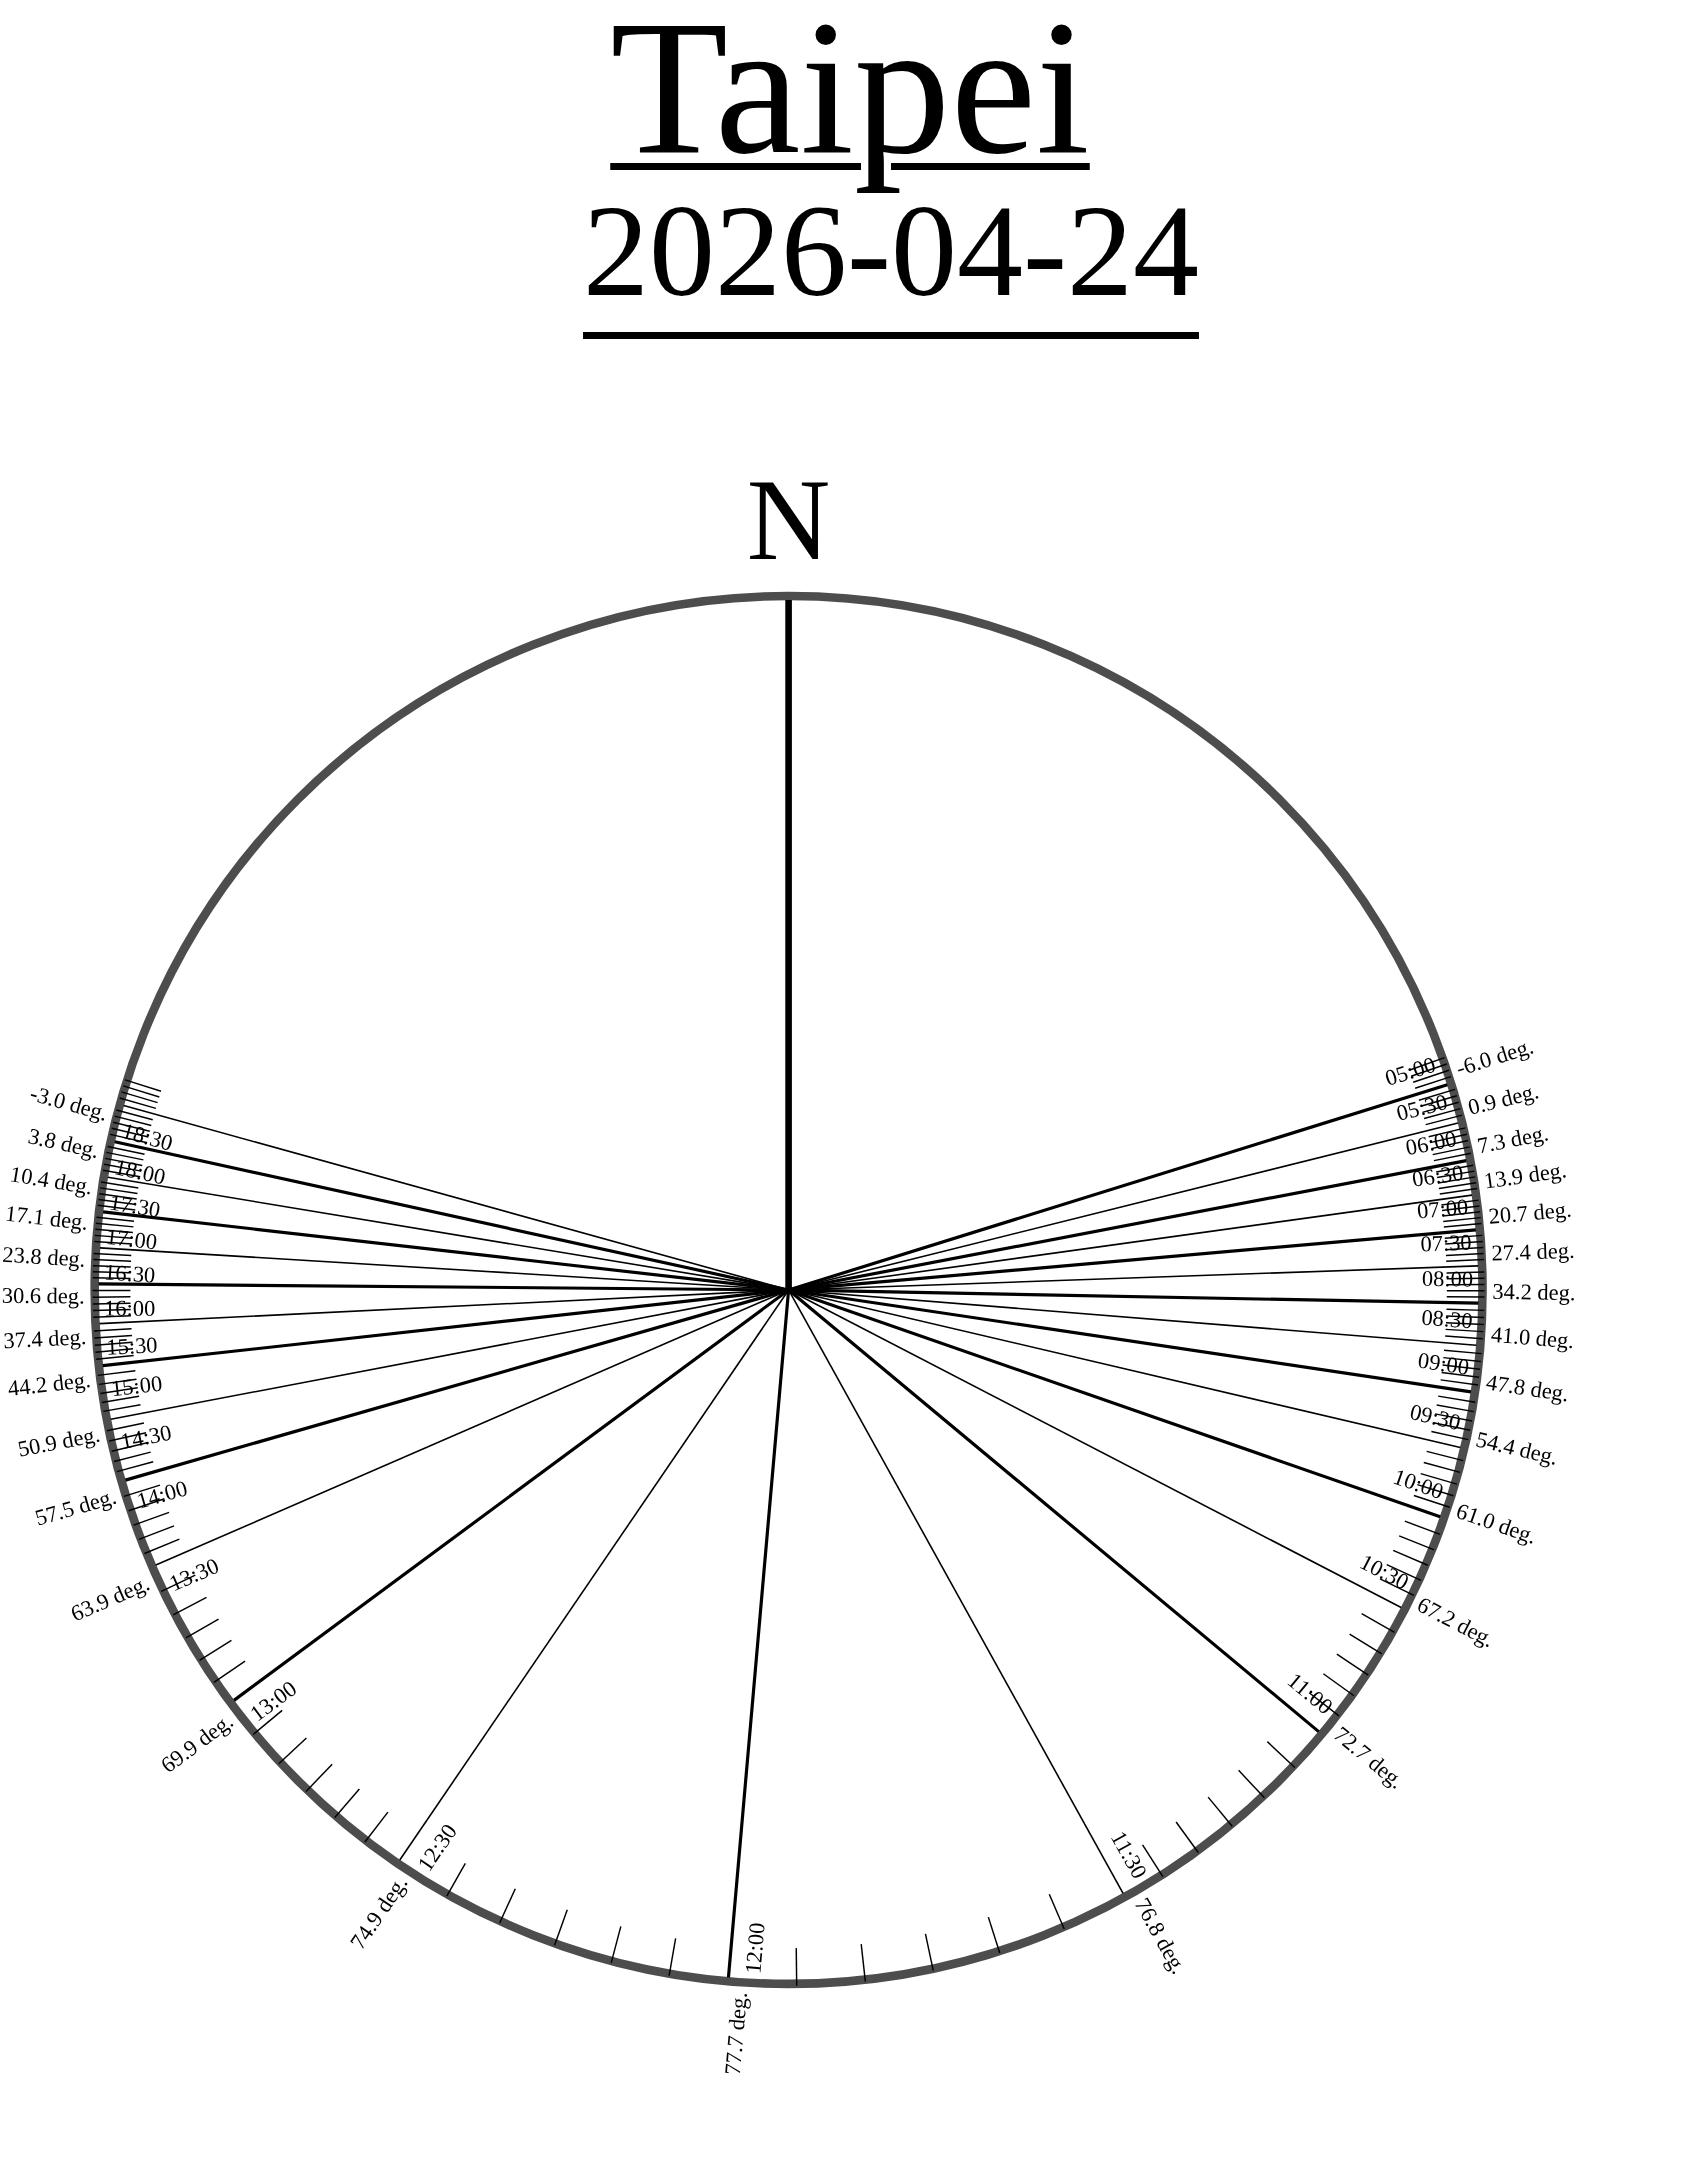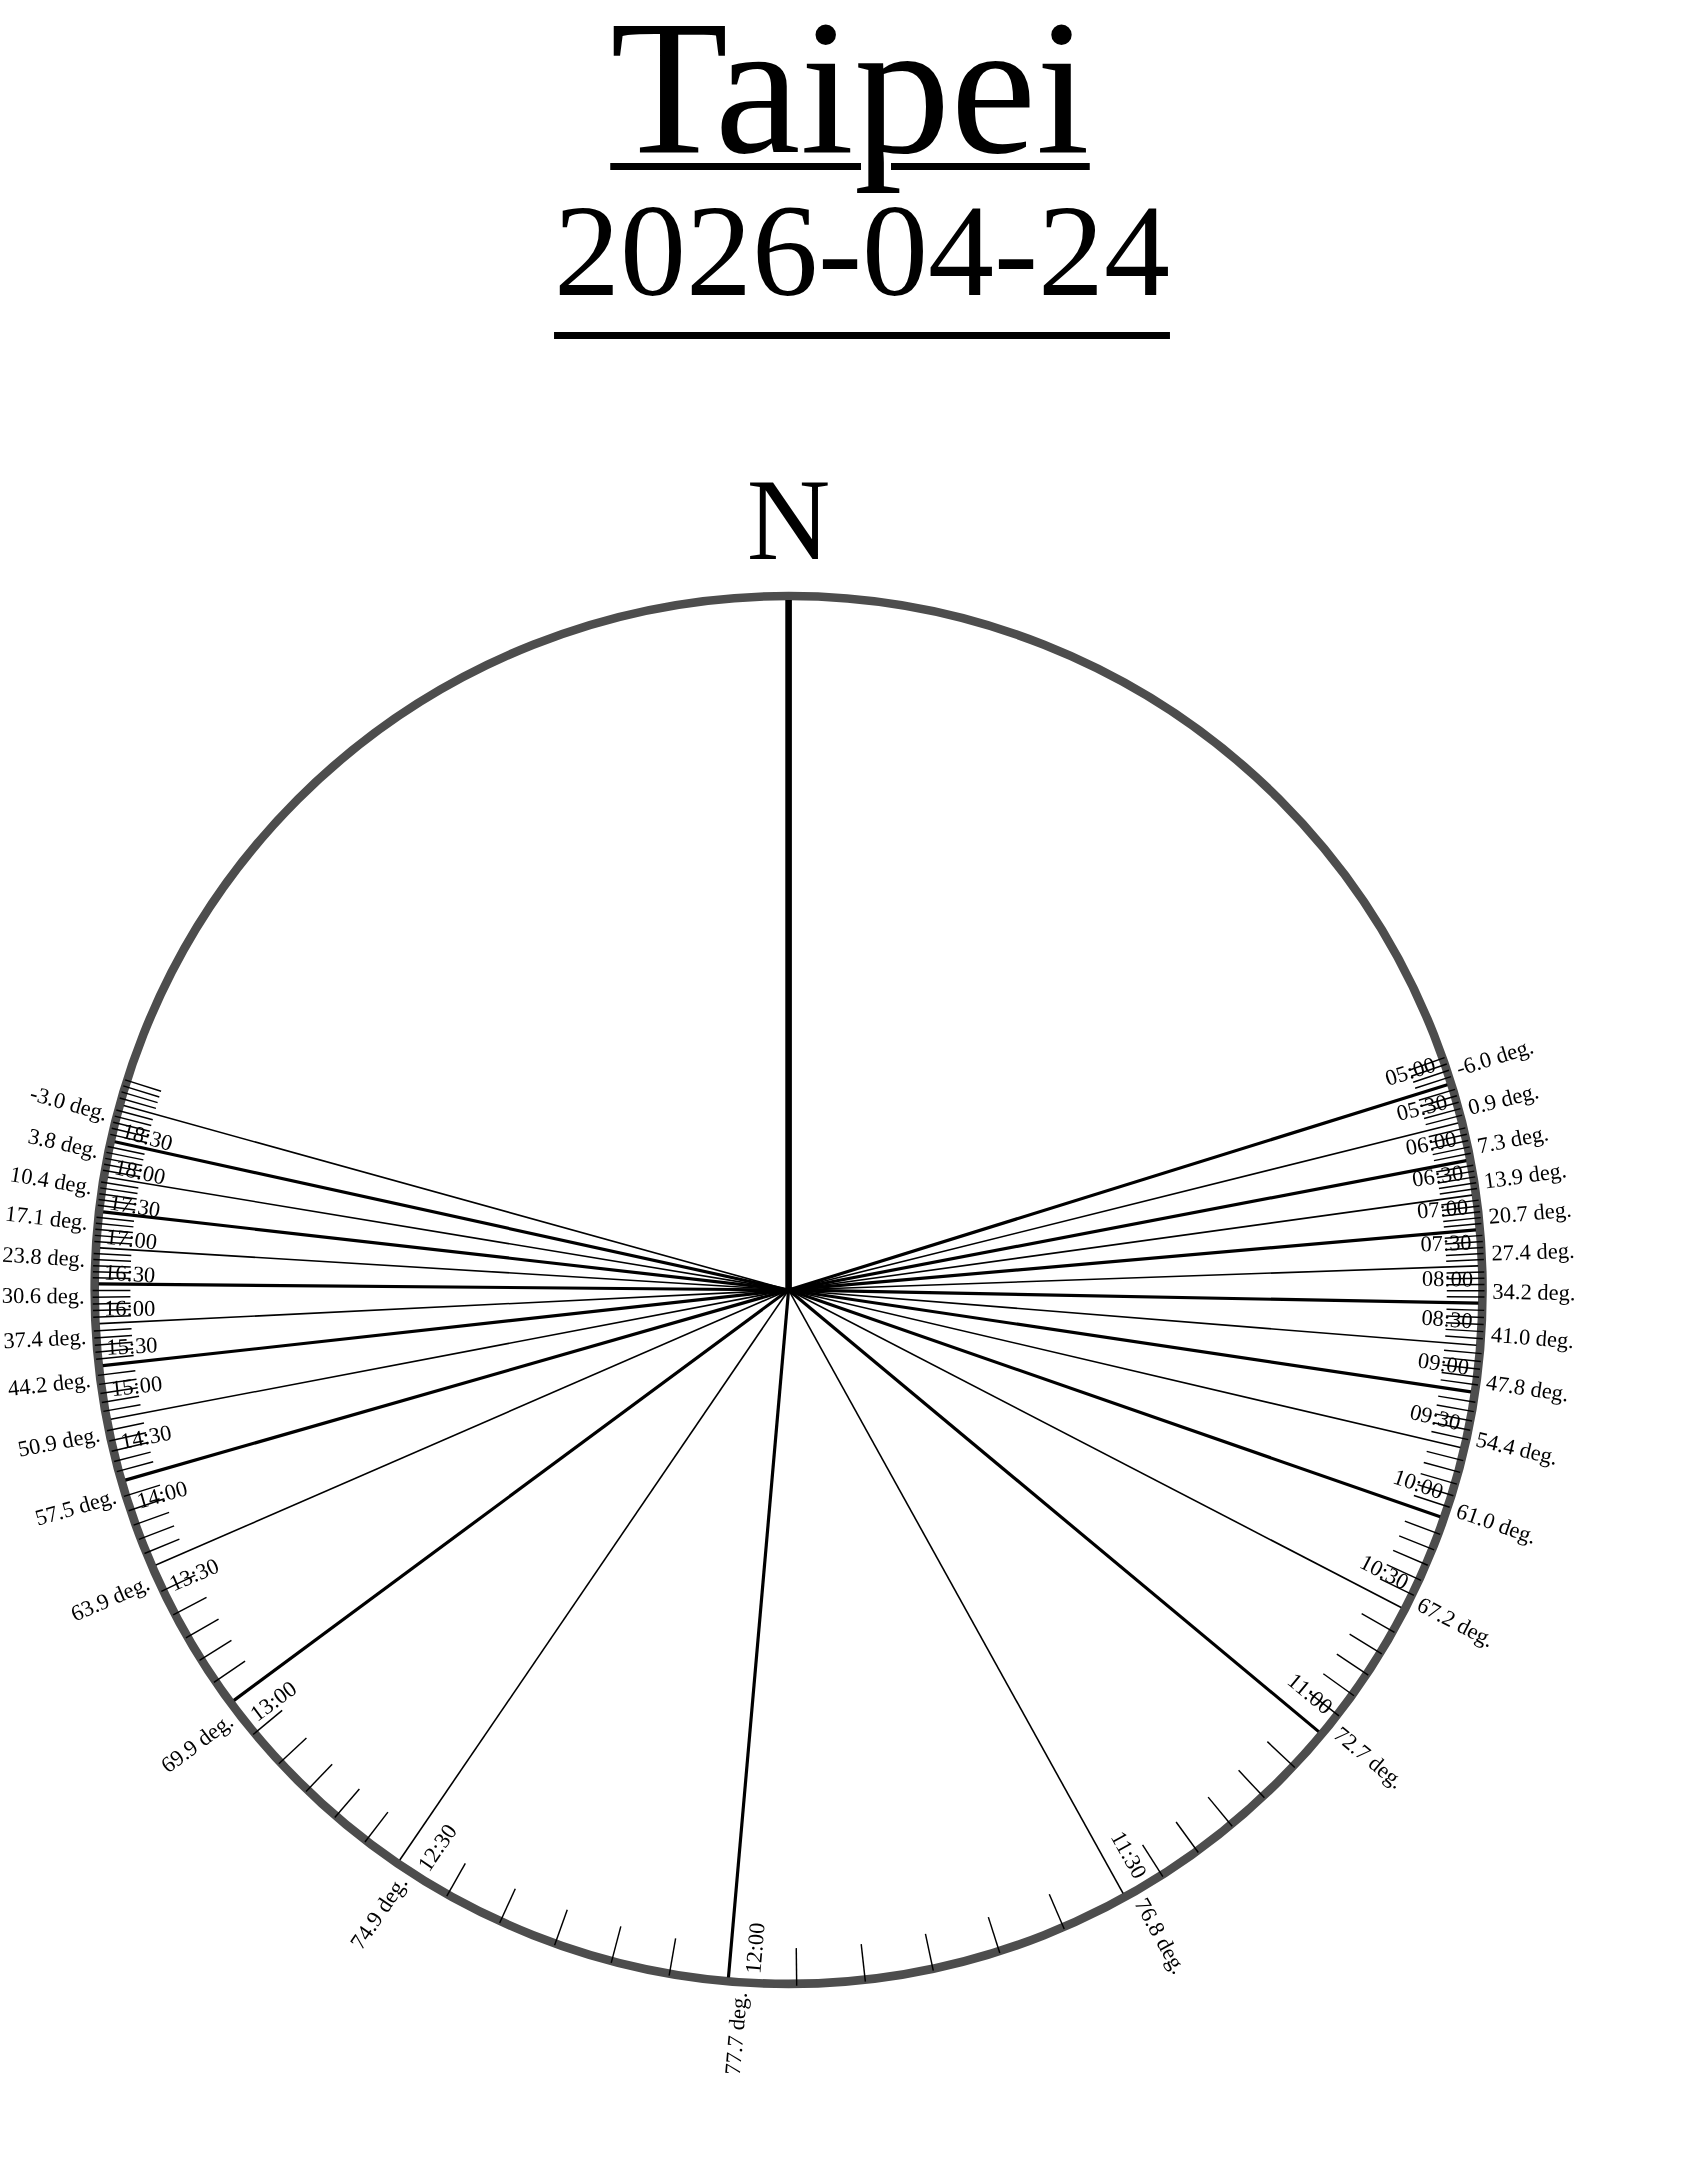--- a/index.html
+++ b/index.html
@@ -5,21 +5,21 @@
   html,body{margin:0;padding:0;background:#ffffff;}
   body{width:1687px;height:2183px;position:relative;overflow:hidden;
        font-family:"Liberation Serif","DejaVu Serif",serif;color:#000;}
   .fig{position:absolute;top:0;left:0;width:1491px;height:2183px;}
   .title{
     position:absolute;top:-9.3px;left:850px;transform:translateX(-50%);
     font-size:193px;line-height:1;white-space:nowrap;
     text-decoration:underline;text-decoration-thickness:7.3px;text-underline-offset:10.6px;
   }
   .subtitle{
-    position:absolute;top:185px;left:862px;transform:translateX(-50%);
+    position:absolute;top:185px;left:891px;transform:translateX(-50%);
     font-size:132px;line-height:1;white-space:nowrap;
     text-decoration:underline;text-decoration-thickness:7.3px;text-underline-offset:37px;
   }
   svg{position:absolute;top:0;left:0;}
   svg text{font-family:"Liberation Serif","DejaVu Serif",serif;}
 </style>
 </head>
 <body>
 
 <div class="fig">

